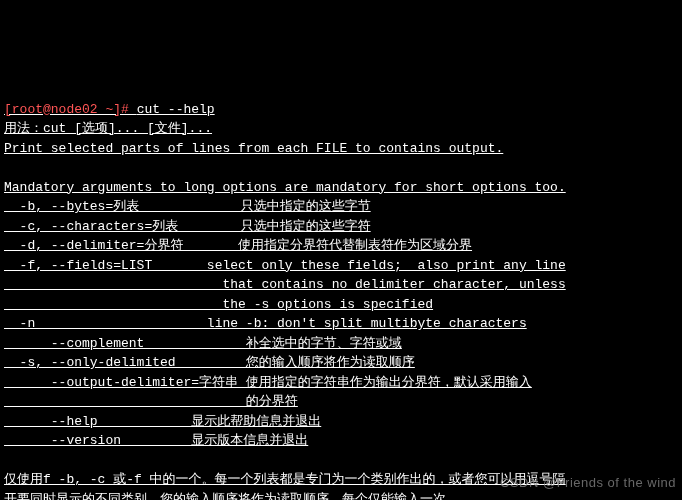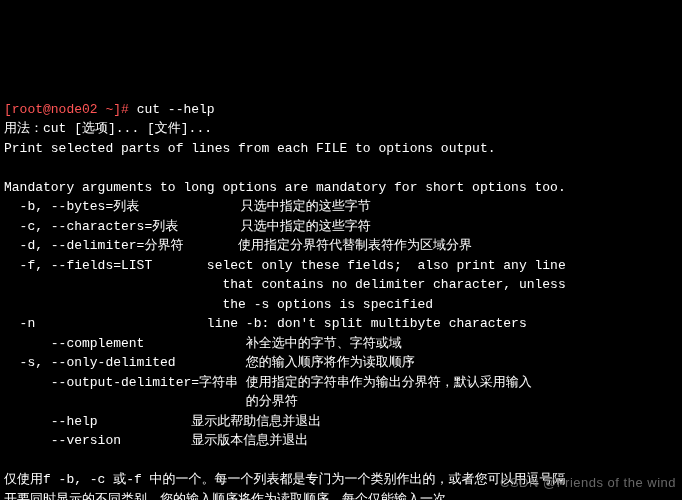--- a/index.html
+++ b/index.html
@@ -14,41 +14,41 @@
       font-size: 13px;
       line-height: 1.5;
       width: 682px;
       height: 500px;
       overflow: hidden;
       padding: 2px 4px;
       white-space: pre;
     }
     .prompt-user { color: #ff5555; }
     .cmd { color: #fff; }
-    .line { color: #fff; }
+    .line { color: #fff; text-decoration: underline; }
     .watermark {
       position: absolute;
       bottom: 8px;
       right: 6px;
       color: #8a8a8a;
       font-size: 13px;
       font-family: Arial, sans-serif;
       letter-spacing: 0.5px;
       opacity: 0.75;
     }
   </style>
 </head>
 <body>
 
 
 
 <div class="terminal">
 <span class="line"><span class="prompt-user">[root@node02 ~]# </span><span class="cmd">cut --help</span></span>
 <span class="line">用法：cut [选项]... [文件]...</span>
-<span class="line">Print selected parts of lines from each FILE to options output.</span>
+<span class="line">Print selected parts of lines from each FILE to contains output.</span>
 <span class="line"></span>
 <span class="line">Mandatory arguments to long options are mandatory for short options too.</span>
 <span class="line">  -b, --bytes=列表             只选中指定的这些字节</span>
 <span class="line">  -c, --characters=列表        只选中指定的这些字符</span>
 <span class="line">  -d, --delimiter=分界符       使用指定分界符代替制表符作为区域分界</span>
 <span class="line">  -f, --fields=LIST       select only these fields;  also print any line</span>
 <span class="line">                            that contains no delimiter character, unless</span>
 <span class="line">                            the -s options is specified</span>
 <span class="line">  -n                      line -b: don't split multibyte characters</span>
 <span class="line">      --complement             补全选中的字节、字符或域</span>

